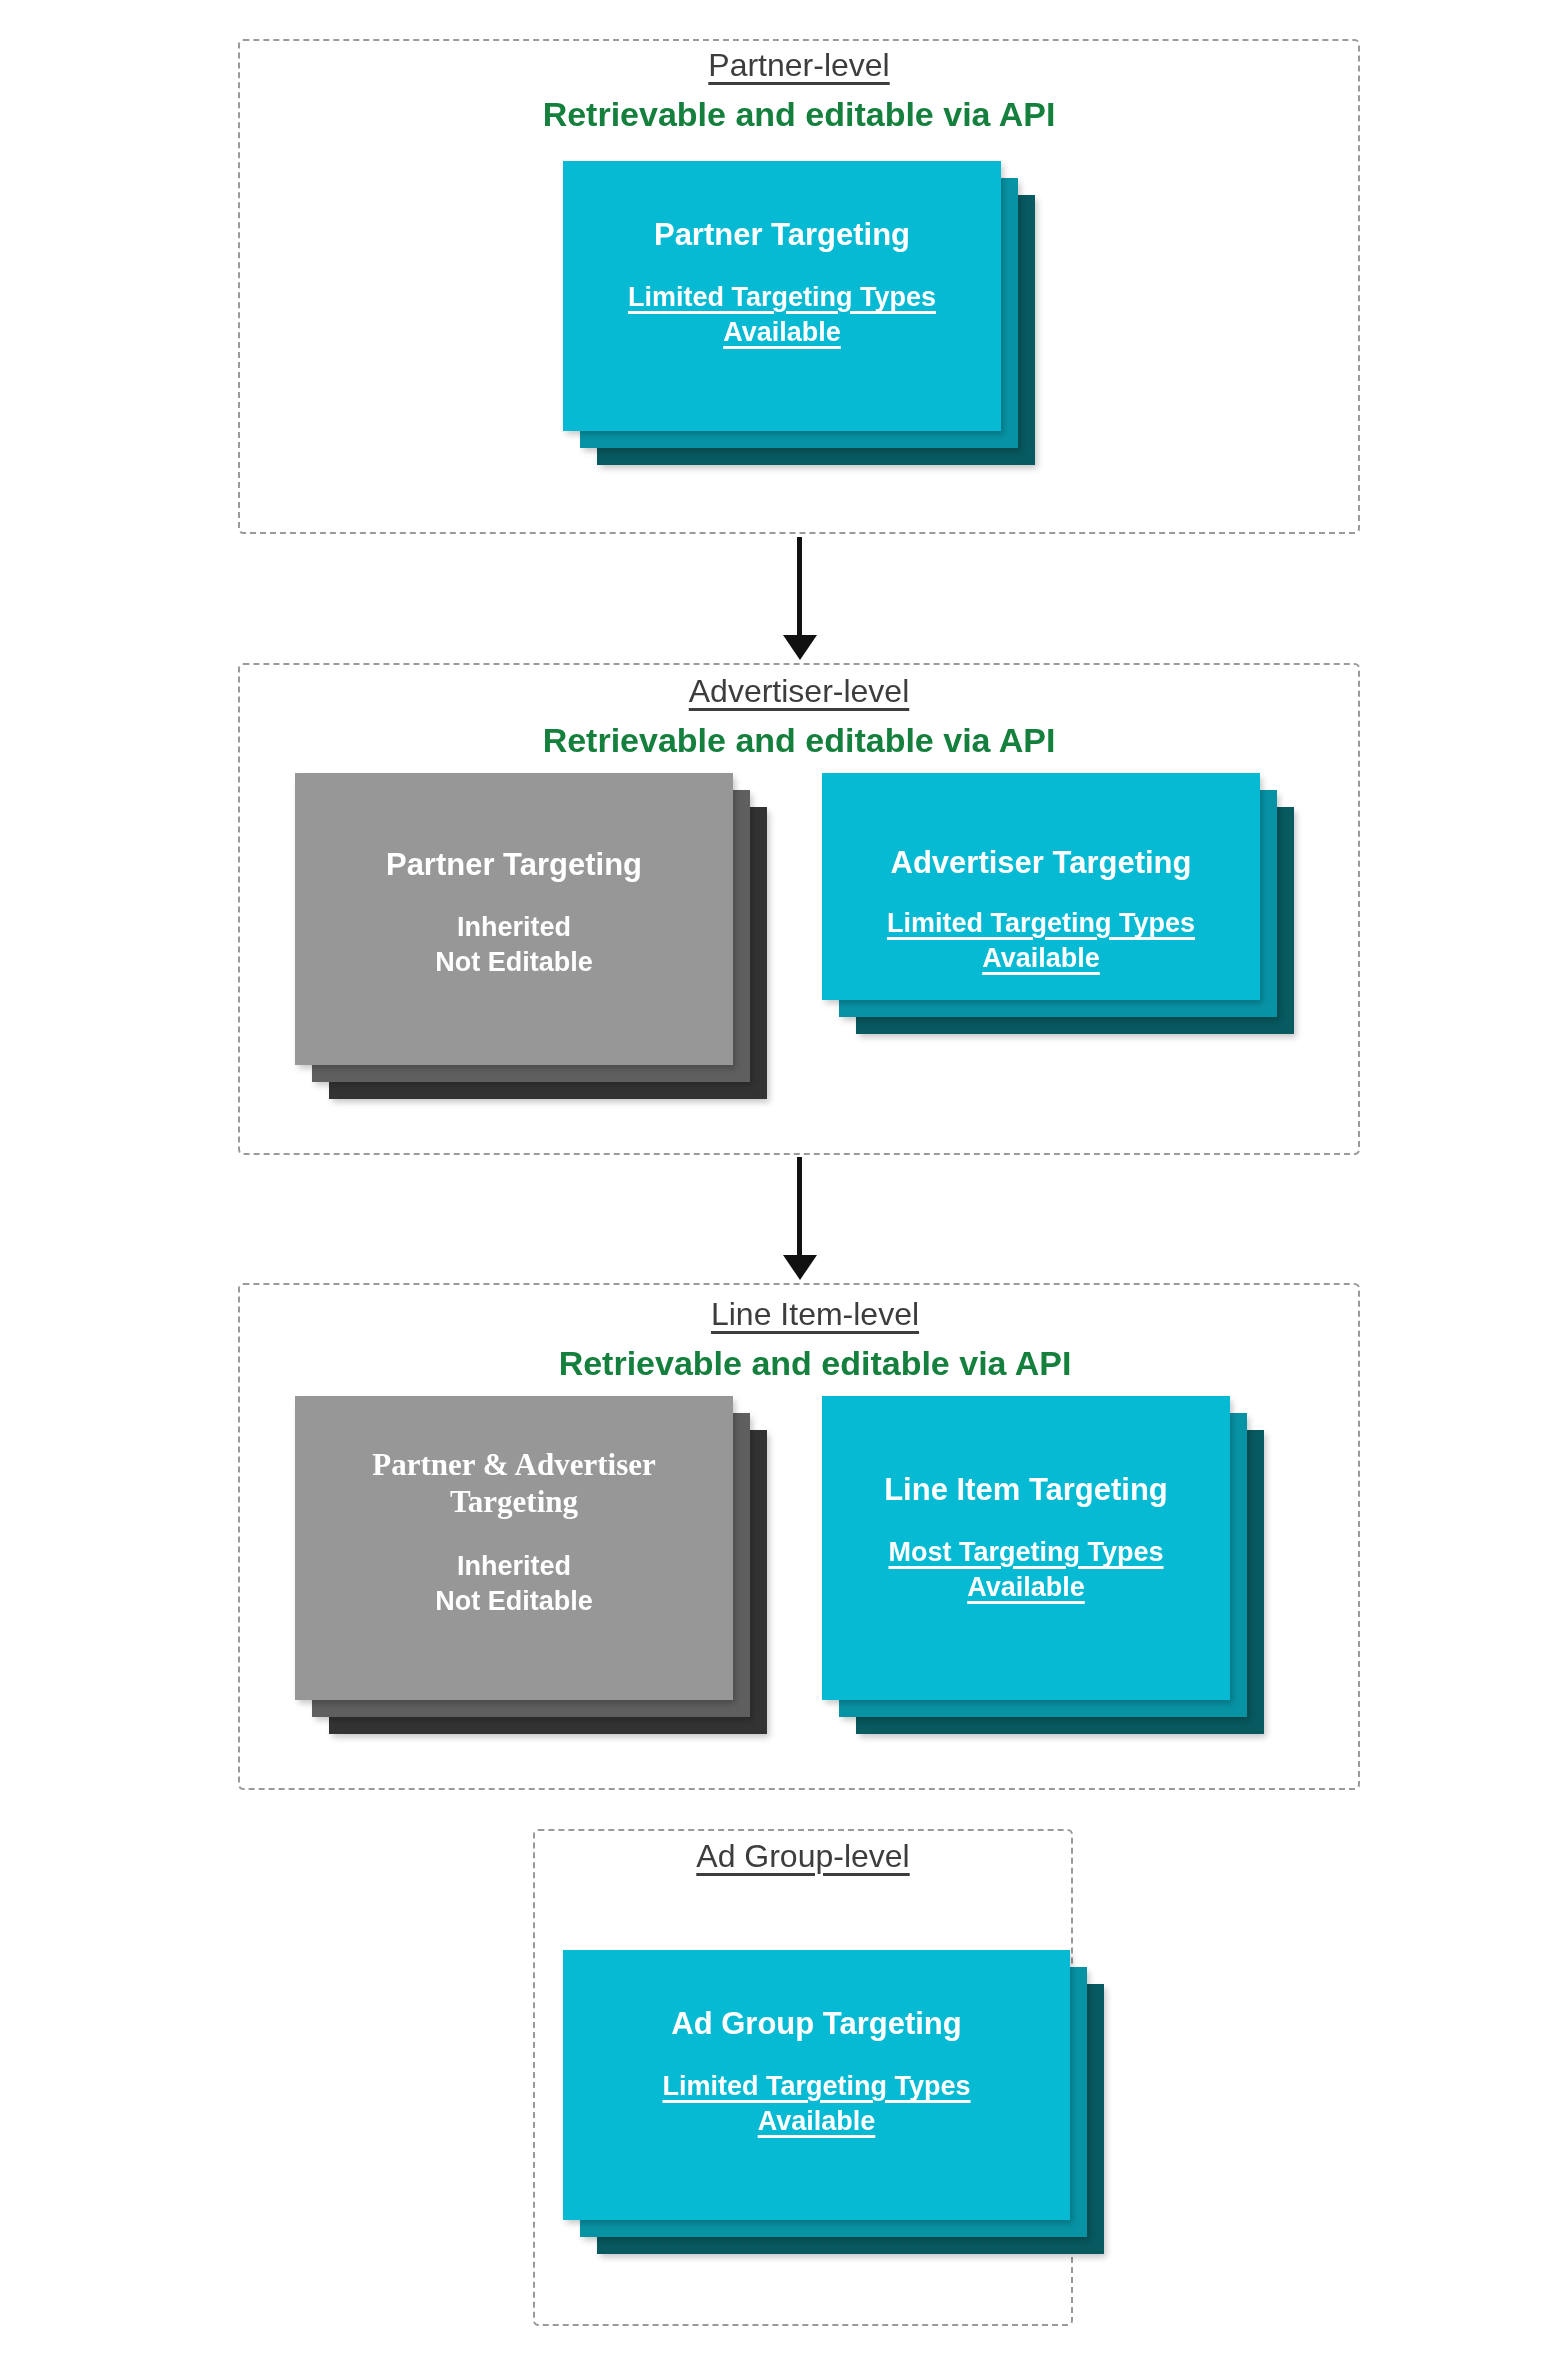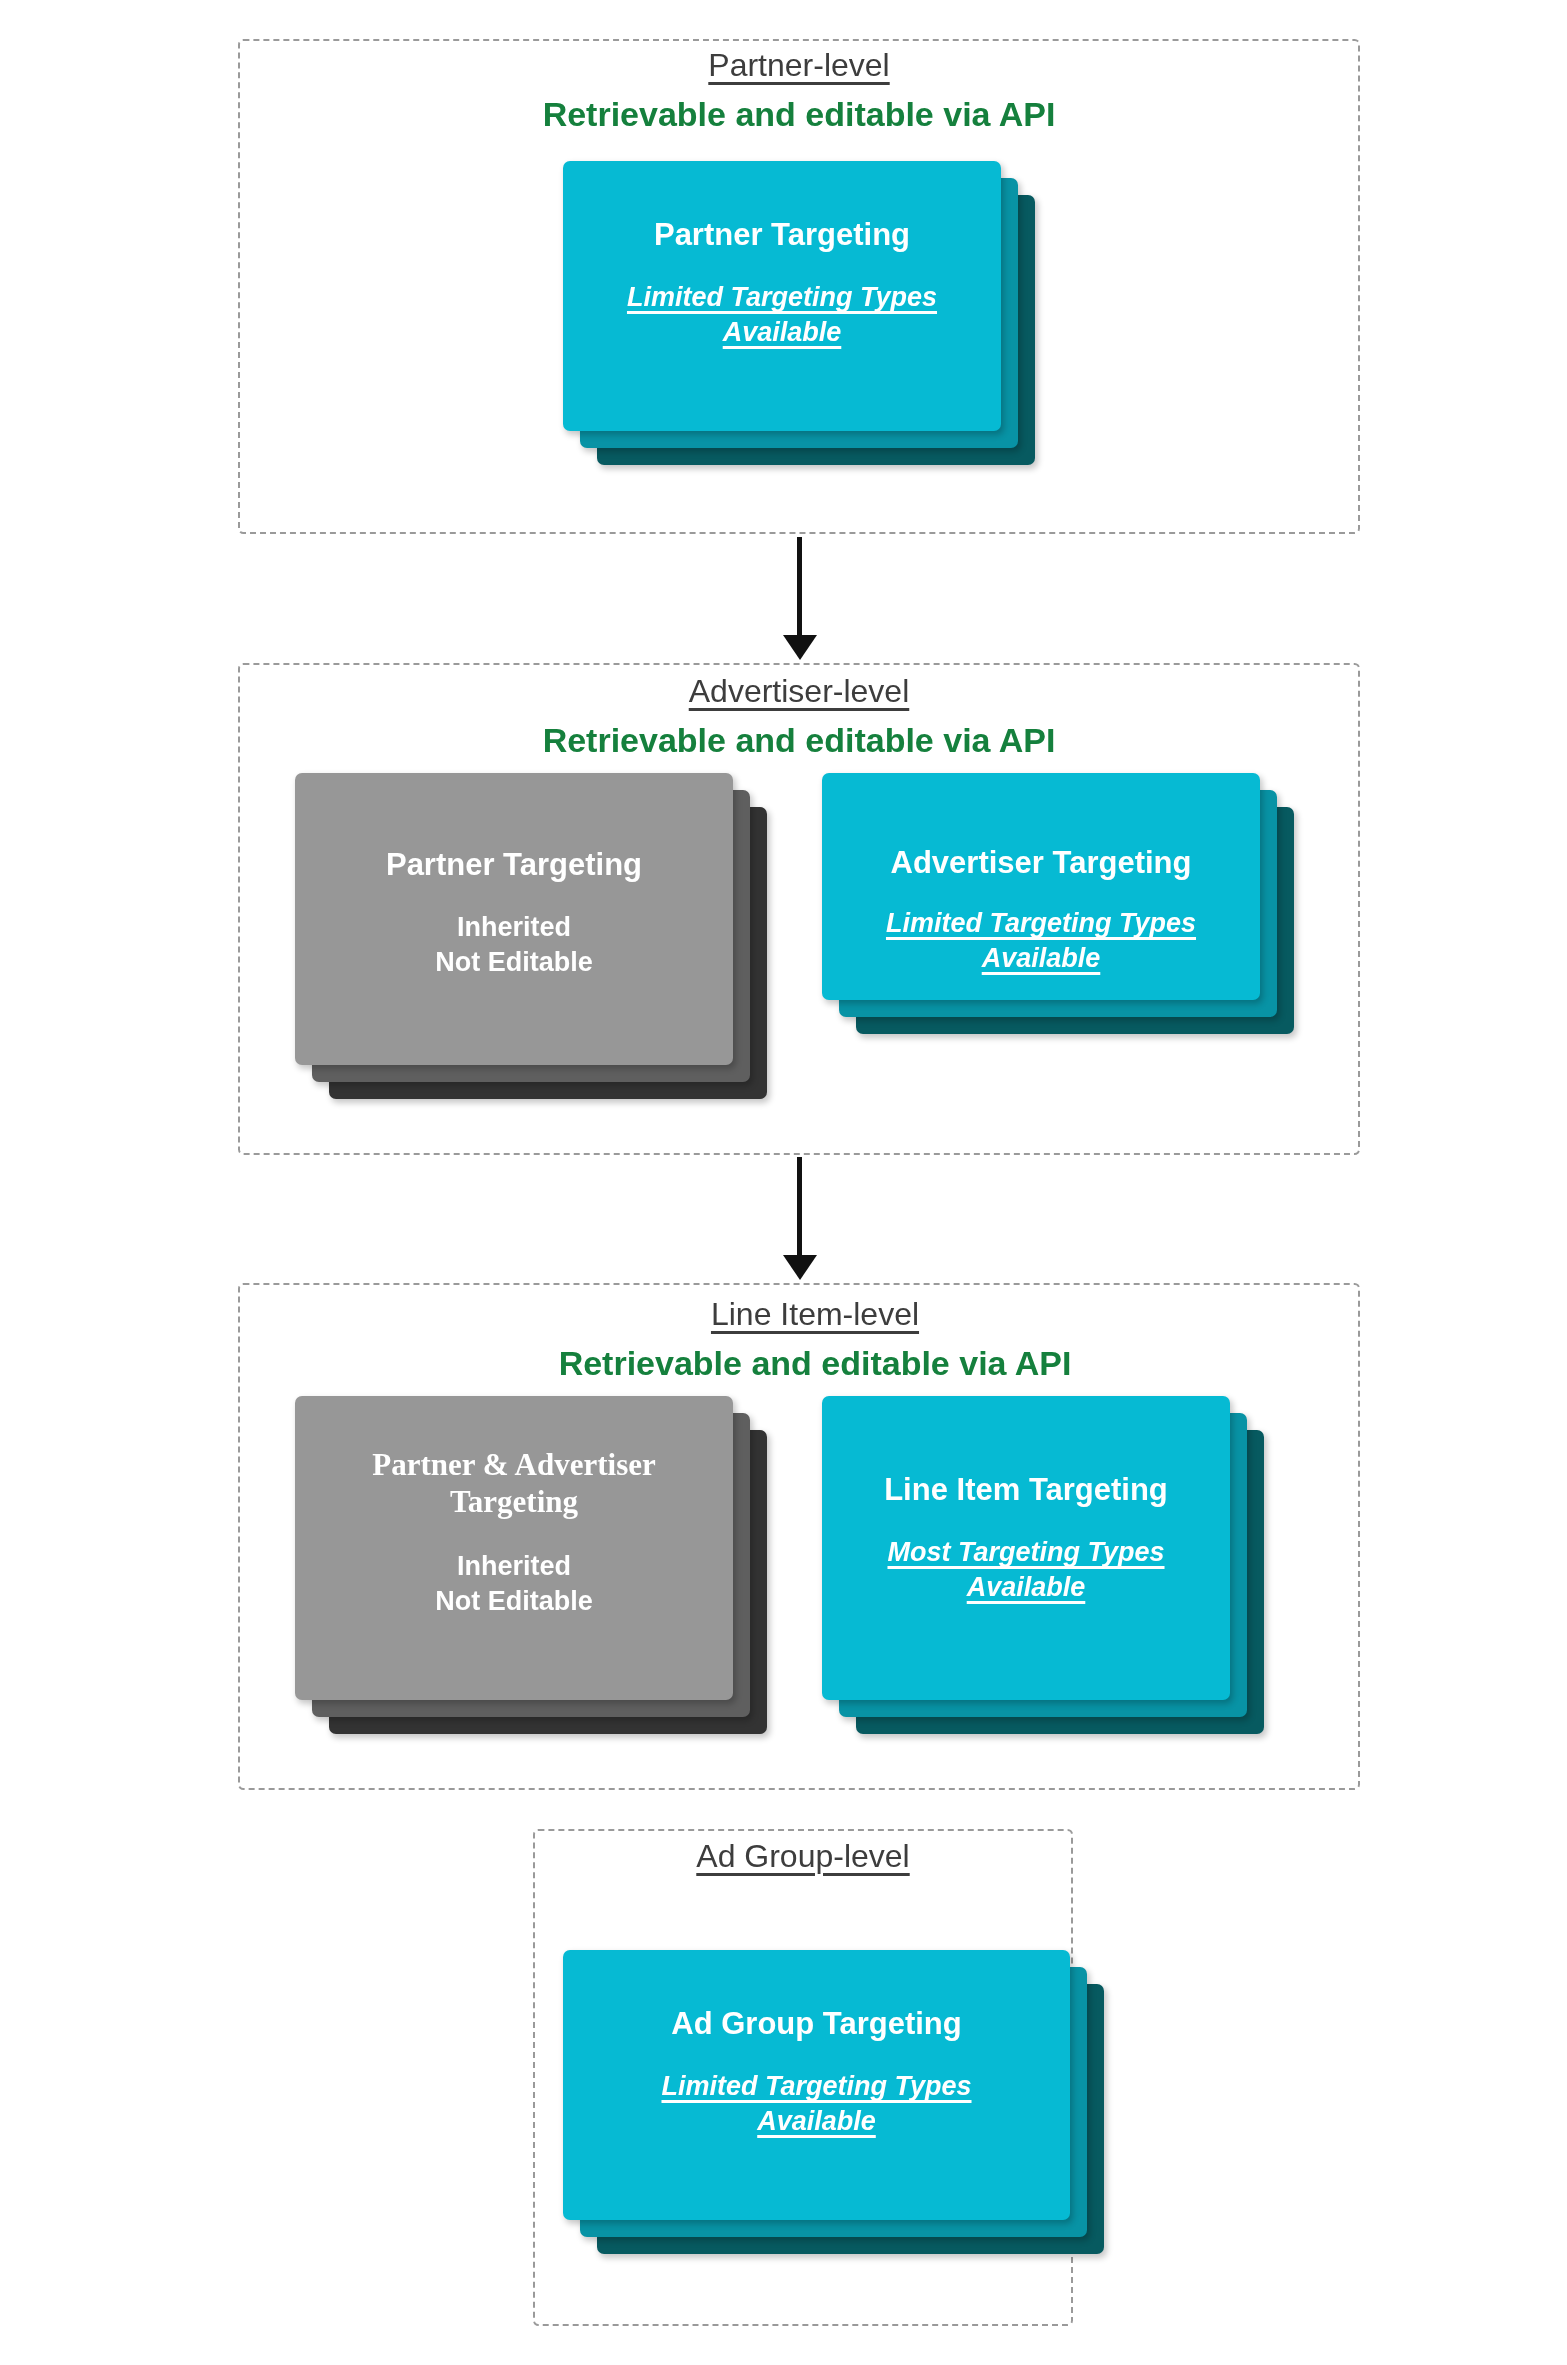--- a/index.html
+++ b/index.html
@@ -58,21 +58,21 @@
   .level-sub.danger {
     color: #ff0000;
   }
 
   
   .card-stack {
     position: absolute;
   }
   .card-layer {
     position: absolute;
-    border-radius: 7px;
+    border-radius: 0;
     box-shadow: 2.7px 3.6px 6.3px rgba(0,0,0,0.22);
   }
   .card-layer.back2 { 
     left: 34px;
     top: 34px;
     right: -34px;
     bottom: -34px;
   }
   .card-layer.back1 { 
     left: 17px;
@@ -114,21 +114,20 @@
     font-size: 27px;
     font-weight: 700;
     color: #ffffff;
     line-height: 1.28;
     padding: 0 14.3px;
   }
   .card-note.underlined {
     text-decoration: underline;
     text-underline-offset: 5.4px;
     text-decoration-thickness: 2.7px;
-    font-style: italic;
   }
 
   
   .connector {
     position: absolute;
     width: 5.4px;
     background: #111111;
   }
   .connector .arrowhead {
     position: absolute;

